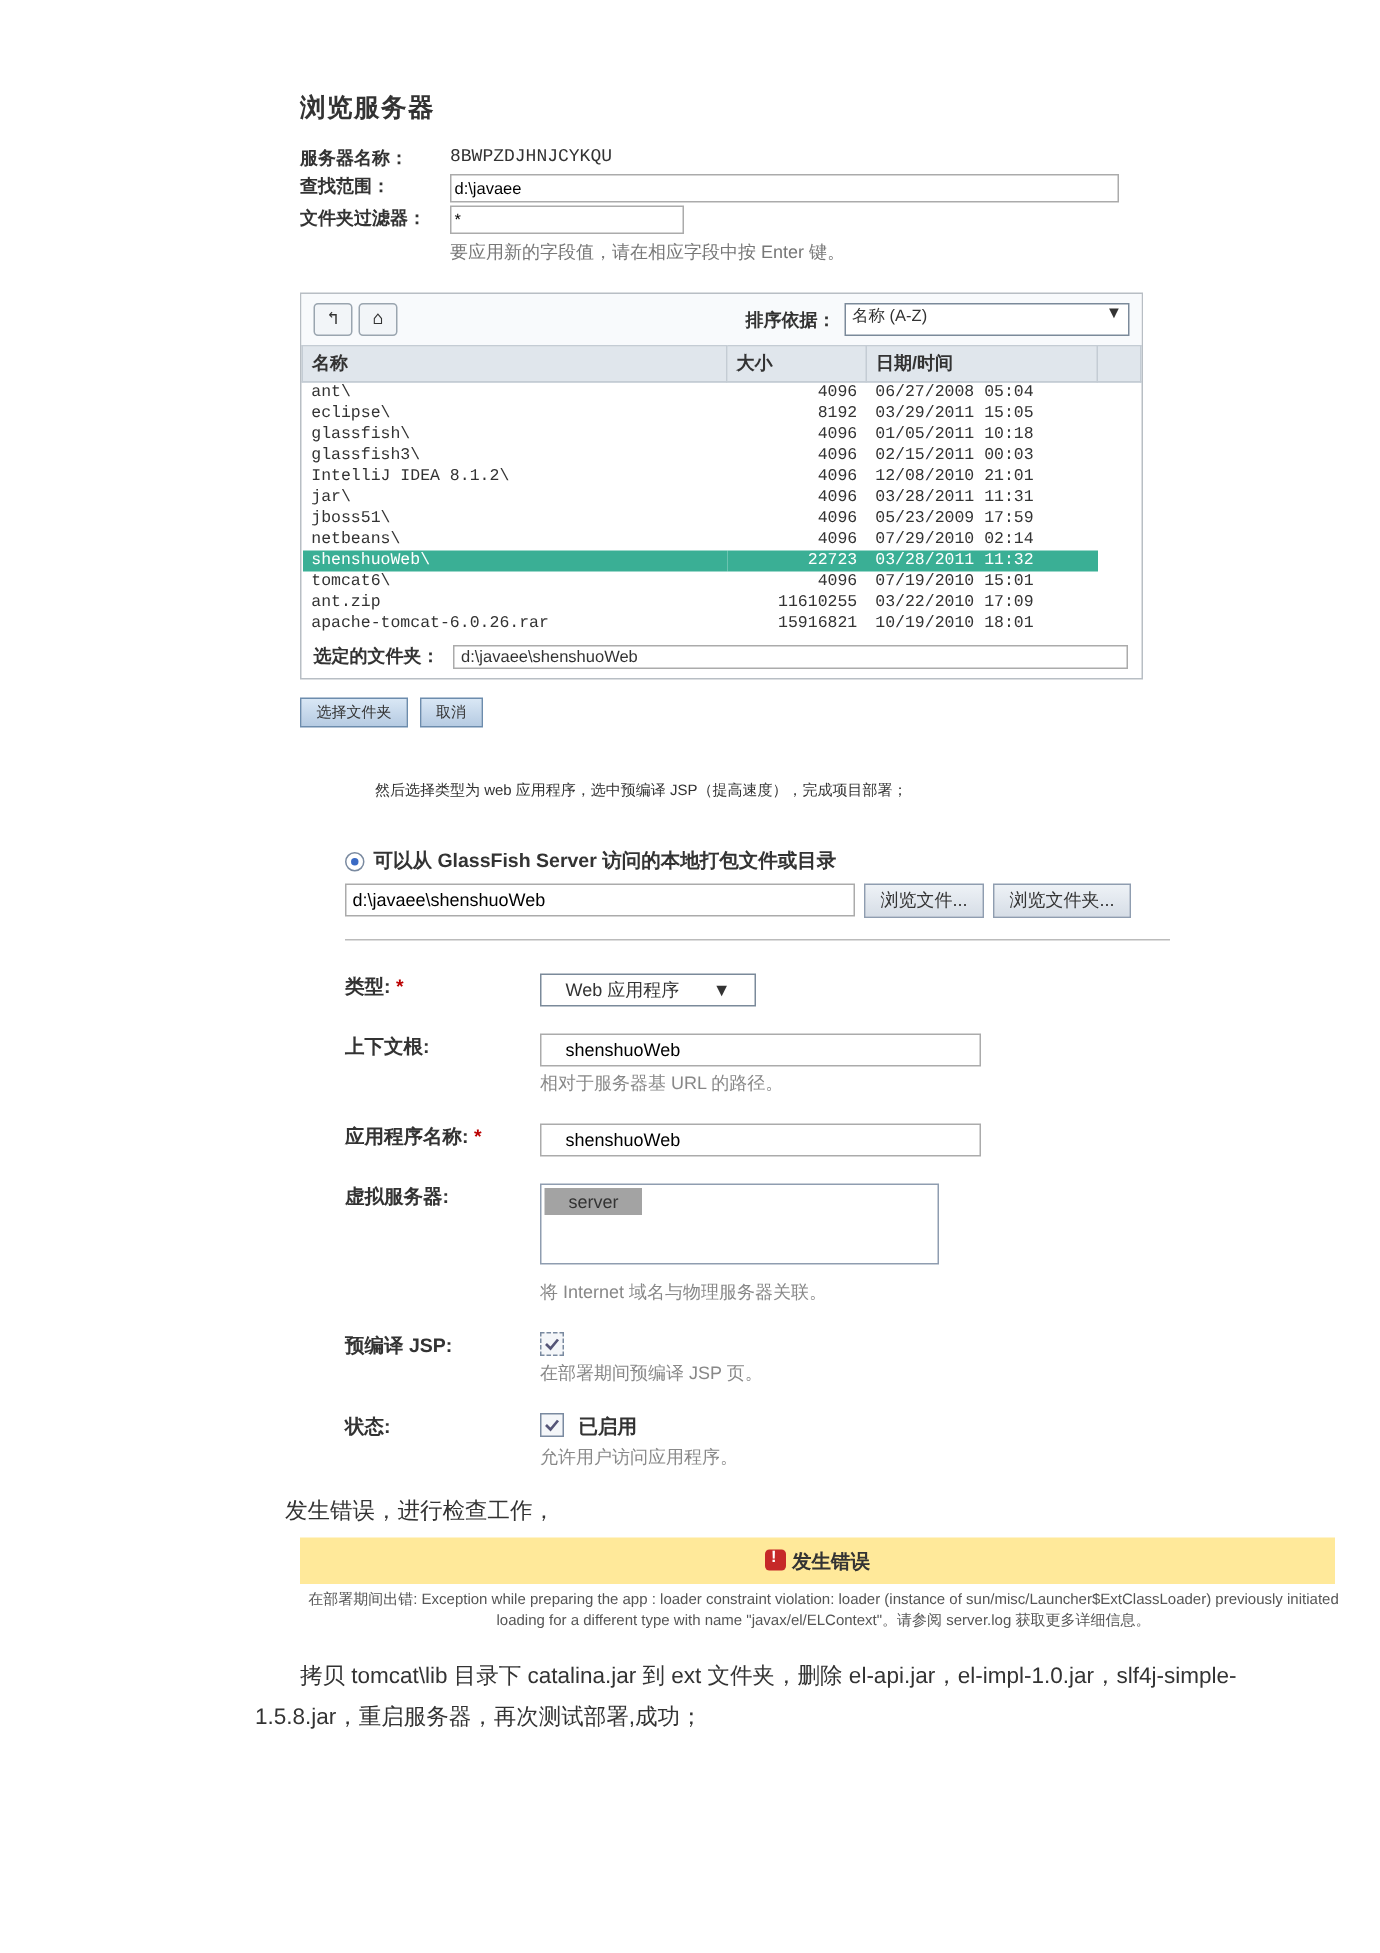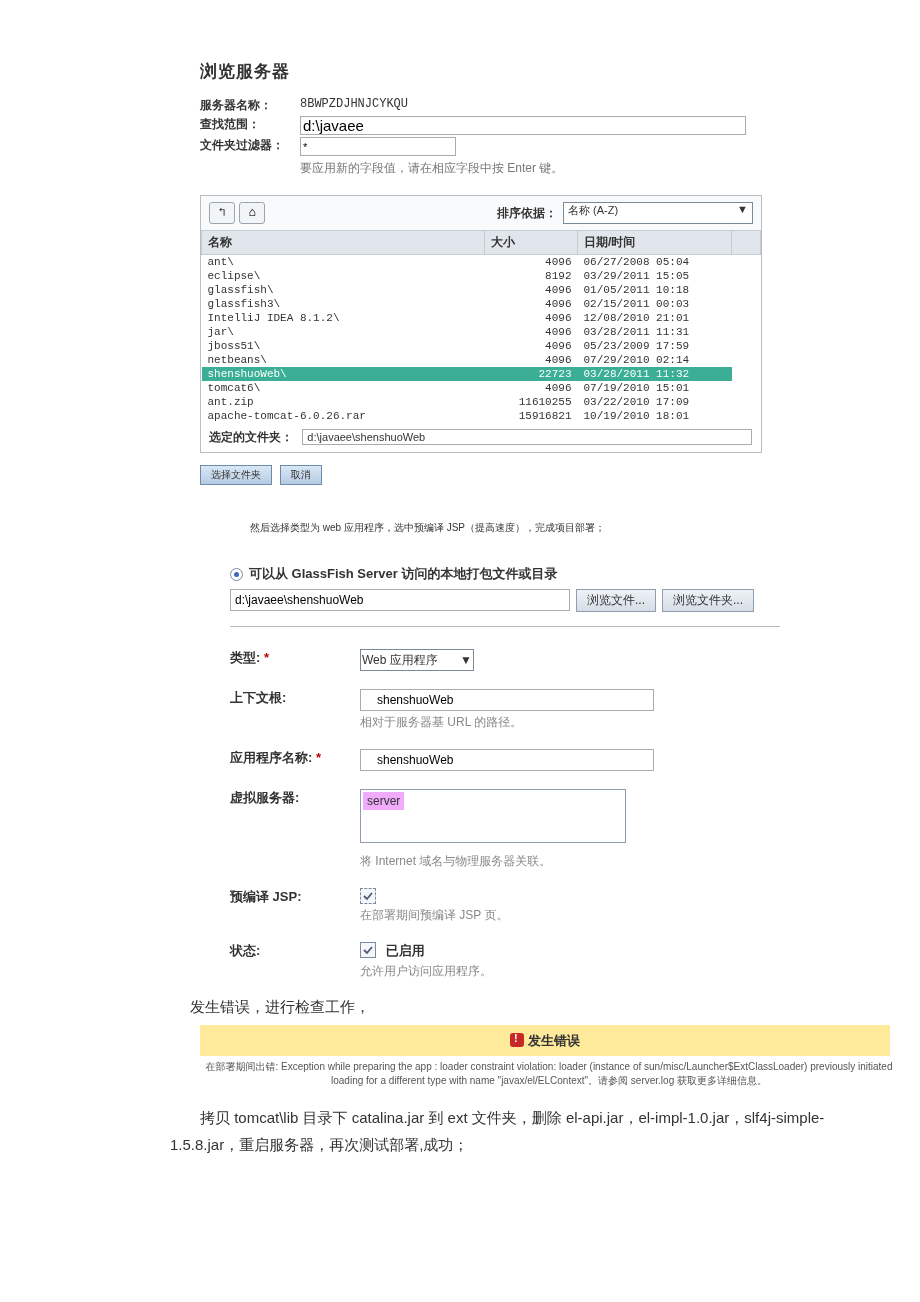--- a/index.html
+++ b/index.html
@@ -1,20 +1,20 @@
 <!DOCTYPE html>
 <html><head>
 <meta charset="utf-8">
 <style>
   body{margin:0;background:#fff;font-family:"SimSun","Microsoft YaHei",sans-serif;font-size:13px;color:#333;width:920px;}
   .wrap{padding:60px 0 40px 200px;}
   .title{font-weight:bold;font-size:17px;margin-bottom:14px;letter-spacing:1px;}
   .info-row{display:flex;margin-bottom:2px;font-size:12px;}
   .info-label{width:100px;font-weight:bold;}
-  .input-long{width:440px;border:1px solid #ababab;height:17px;font-family:sans-serif;font-size:15px;padding:0 2px;}
+  .input-long{width:440px;border:1px solid #ababab;height:17px;font-family:sans-serif;font-size:11px;padding:0 2px;}
   .input-short{width:150px;border:1px solid #ababab;height:17px;font-family:sans-serif;font-size:11px;padding:0 2px;}
   .hint{margin-left:100px;font-size:12px;color:#777;margin-top:4px;}
   .browser{margin-top:18px;border:1px solid #b8bec4;width:560px;}
   .browser-top{padding:6px 8px;display:flex;align-items:center;background:#f8fafc;}
   .nav-btn{width:24px;height:20px;border:1px solid #9aa5af;border-radius:3px;background:#f2f5f8;margin-right:4px;text-align:center;font-family:monospace;font-size:12px;line-height:18px;}
   .sort-label{margin-left:auto;font-size:12px;font-weight:bold;margin-right:6px;}
   .sort-select{border:1px solid #7b8a9a;height:20px;width:180px;font-size:11px;background:#fff;display:flex;align-items:flex-start;justify-content:space-between;padding:0 4px;}
   .tbl{width:100%;font-family:"Courier New",monospace;font-size:11px;border-collapse:collapse;}
   .tbl th{background:#e0e6ec;border:1px solid #c4ccd4;padding:3px 6px;text-align:left;font-family:sans-serif;font-weight:bold;font-size:12px;}
   .tbl td{padding:1px 6px;white-space:pre;}
@@ -34,25 +34,25 @@
   .radio-dot{width:11px;height:11px;border:1px solid #7a8aa0;border-radius:50%;display:inline-flex;align-items:center;justify-content:center;margin-right:6px;}
   .radio-dot .inner{width:5px;height:5px;background:#3a6ac4;border-radius:50%;}
   .radio-label{font-weight:bold;font-size:13px;}
   .box-row{display:flex;margin-bottom:14px;}
   .path-input{width:330px;border:1px solid #ababab;height:18px;font-family:sans-serif;font-size:12px;padding:1px 4px;}
   .browse-btn{border:1px solid #8f9db0;background:linear-gradient(#eef2f6,#d6dde6);padding:2px 10px;font-size:12px;margin-left:6px;color:#333;}
   .divider{border-top:1px solid #bbb;margin:10px 0 22px 0;width:550px;}
   .form-row{display:flex;margin-bottom:18px;}
   .form-label{width:130px;font-weight:bold;font-size:13px;}
   .form-field{flex:1;}
-  .dd{border:1px solid #7b8a9a;height:20px;width:110px;background:#fff;display:flex;align-items:center;justify-content:space-between;padding:0 1px;font-size:12px;}
+  .dd{border:1px solid #7b8a9a;height:20px;width:110px;background:#fff;display:flex;align-items:center;justify-content:space-between;padding:0 16px;font-size:12px;}
   .text-input{width:260px;border:1px solid #ababab;height:18px;font-family:sans-serif;font-size:12px;padding:1px 16px;}
   .note{color:#888;font-size:12px;margin-top:3px;}
   .select-box{border:1px solid #8f9db0;width:260px;height:48px;padding:2px;}
-  .select-box .opt{background:#f0abfc;padding:2px 4px;font-size:12px;display:inline-block;}
+  .select-box .opt{background:#a3a3a3;padding:2px 16px;font-size:12px;display:inline-block;}
   .chk{width:14px;height:14px;border:1px solid #7a8aa0;display:inline-flex;align-items:center;justify-content:center;background:#f4f6f9;margin-right:6px;}
   .chk.dotted{border:1px dashed #7a8aa0;}
   .chk svg{width:10px;height:10px;}
   .red{color:#b00;}
   .para2{font-size:15px;margin:6px 0 8px 0;}
   .err-banner{background:#ffe99a;padding:6px 0;text-align:center;font-weight:bold;font-size:13px;width:690px;margin-top:4px;}
   .err-banner .ico{display:inline-block;width:14px;height:14px;background:#c62828;border-radius:3px;position:relative;top:2px;margin-right:4px;}
   .err-banner .ico::after{content:"!";color:#fff;font-size:11px;position:absolute;left:4px;top:-1px;}
   .err-text{background:#fff;font-size:10px;color:#555;text-align:center;padding:4px;line-height:1.4;width:690px;}
   .para3{font-size:15px;margin:12px 0 4px 0;line-height:1.8;text-indent:2em;width:720px;margin-left:-30px;}

